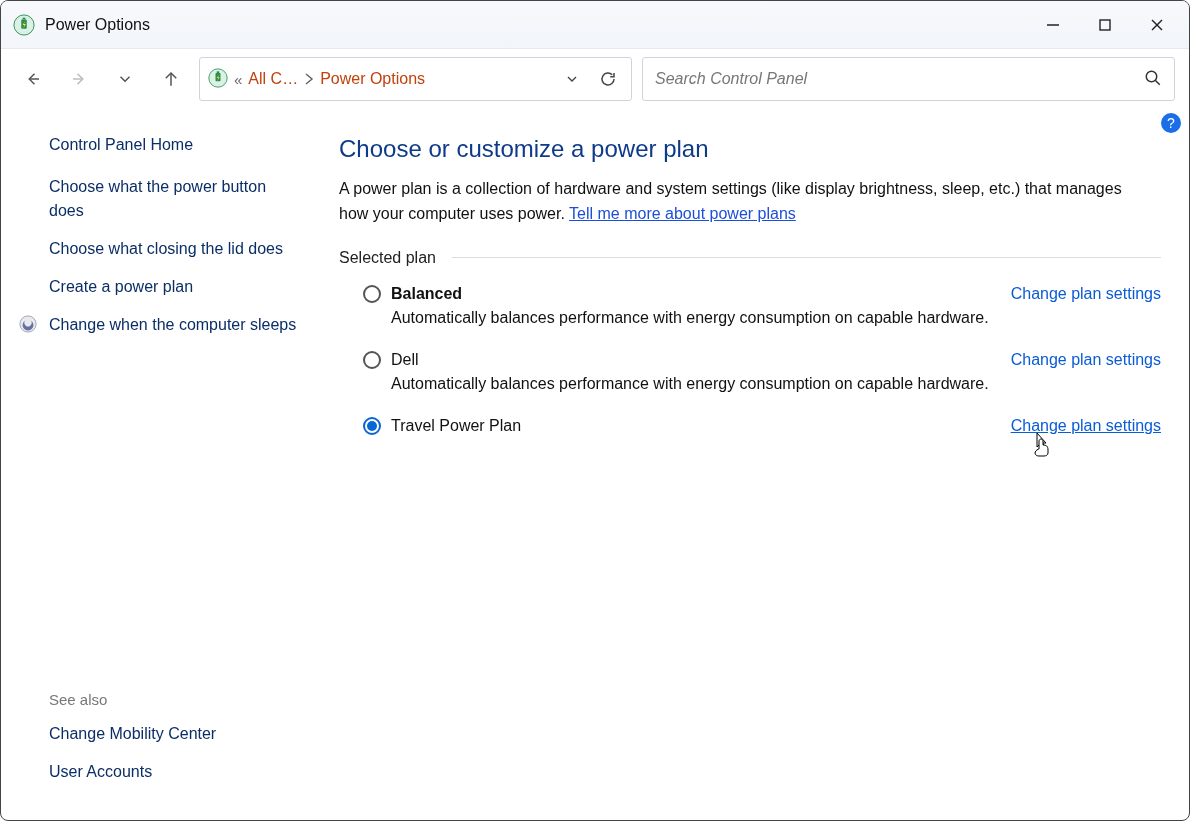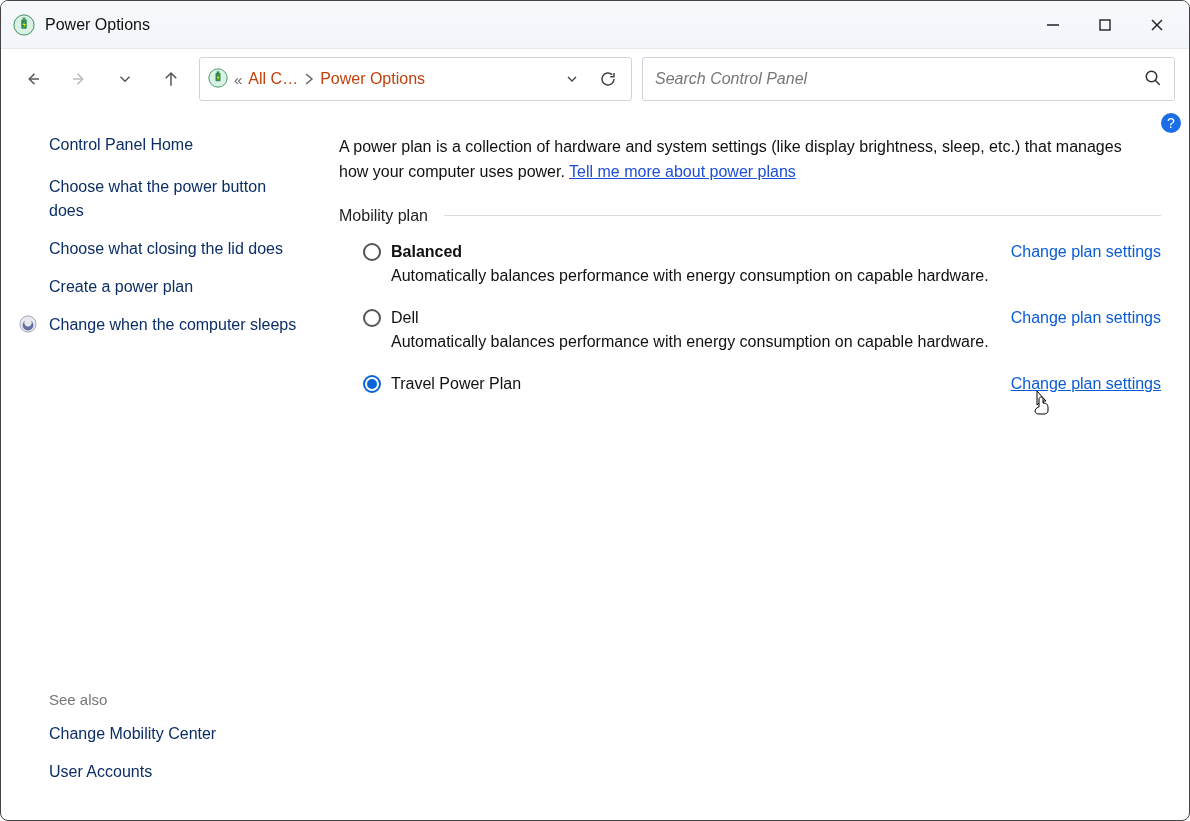--- a/index.html
+++ b/index.html
@@ -188,27 +188,28 @@
       <div class="bottom">
         <div class="seealso-hdr">See also</div>
         <a href="#">Change Mobility Center</a>
         <a href="#">User Accounts</a>
       </div>
     </div>
 
     <div class="main">
       <div class="help-badge">?</div>
 
+      <h1 class="page-title">Choose or customize a power plan</h1>
 
       <p class="lead">
         <span>A power plan is a collection of hardware and system settings (like display brightness, sleep, etc.) that manages how your computer uses power. </span><a href="#">Tell me more about power plans</a>
       </p>
 
       <div class="section-hdr">
-        <span class="label">Mobility plan</span>
+        <span class="label">Selected plan</span>
         <span class="rule"></span>
       </div>
 
       <div class="plan">
         <div class="plan-row1">
           <span class="radio"></span>
           <span class="plan-name bold">Balanced</span>
           <span class="spacer"></span>
           <a href="#" class="change-link">Change plan settings</a>
         </div>

